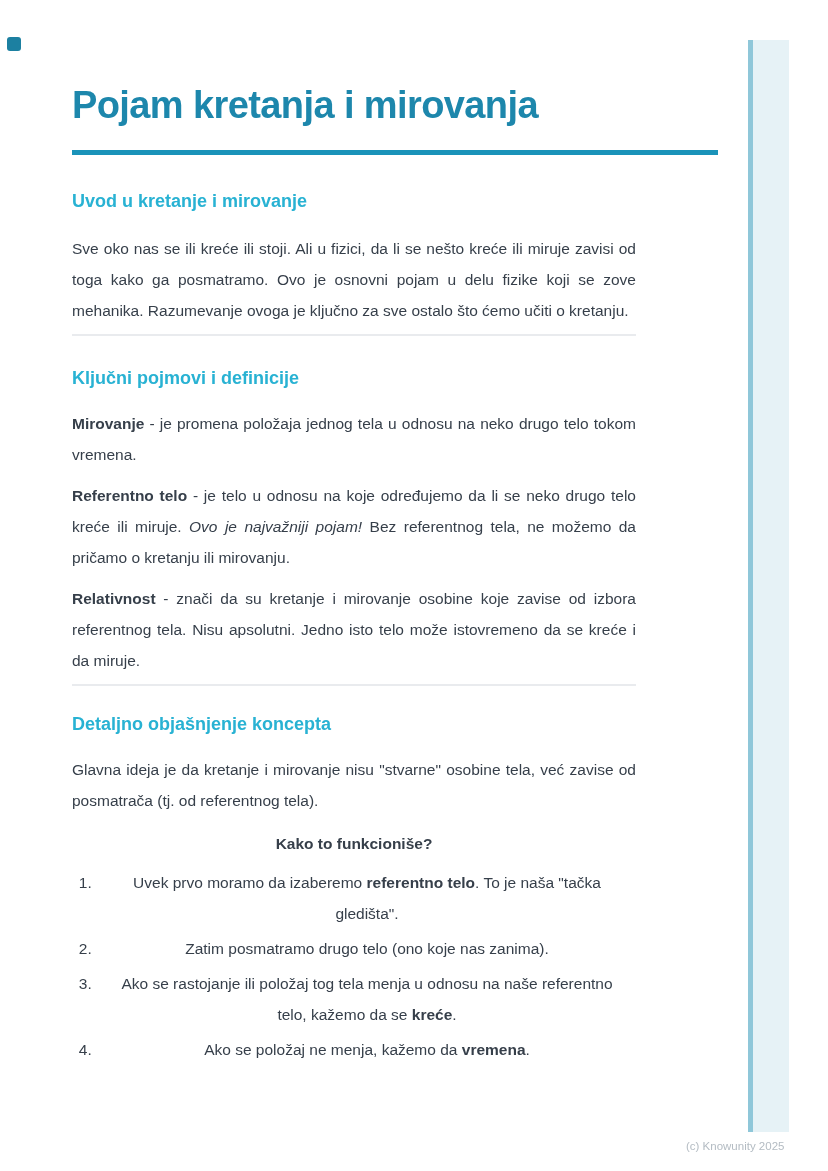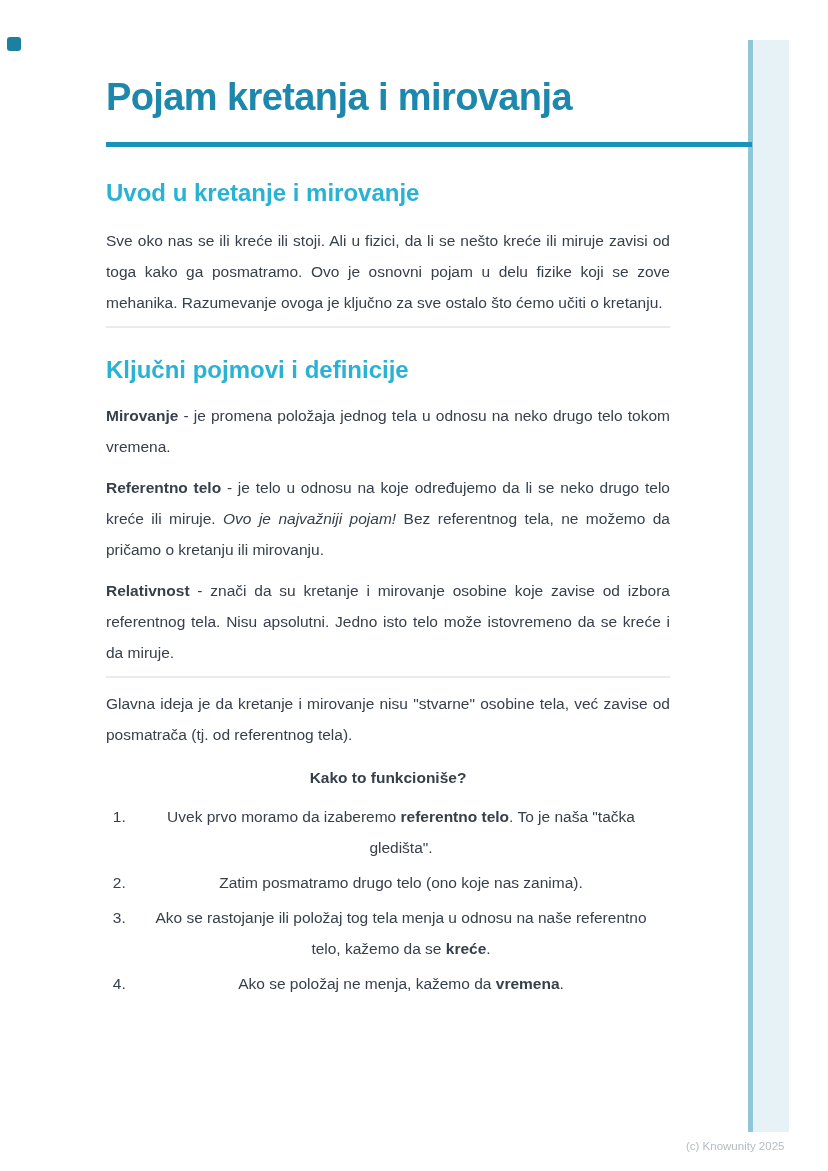--- a/index.html
+++ b/index.html
@@ -28,41 +28,40 @@
     top: 40px;
     width: 41px;
     height: 1092px;
     background: #e6f2f6;
     border-left: 5px solid #8fc7d9;
     z-index: 1;
   }
   .content {
     position: absolute;
     left: 72px;
-    top: 4px;
+    top: 12px;
     width: 564px;
     z-index: 2;
-    margin-left: 34px;
   }
   h1.doc-title {
     margin: 70px 0 0;
     font-size: 38px;
     line-height: 46px;
     font-weight: bold;
     letter-spacing: -0.6px;
     color: #1d87ac;
   }
   .title-rule {
     margin-top: 22px;
     width: 646px;
     height: 5px;
     background: #1a93b9;
   }
   h2.sec-heading {
-    font-size: 24px;
+    font-size: 18px;
     line-height: 28px;
     font-weight: bold;
     color: #28b2d3;
     margin: 28px 0 0;
   }
   h2.sec-heading.first { margin-top: 32px; }
   h2.sec-heading.third { margin-top: 24px; }
   p.body {
     margin: 10px 0 0;
     font-size: 15.5px;
@@ -117,20 +116,21 @@
 
     <hr class="divider">
 
     <h2 class="sec-heading">Ključni pojmovi i definicije</h2>
     <p class="body"><b>Mirovanje</b><span> - je promena položaja jednog tela u odnosu na neko drugo telo tokom vremena.</span></p>
     <p class="body"><b>Referentno telo</b><span> - je telo u odnosu na koje određujemo da li se neko drugo telo kreće ili miruje. </span><i>Ovo je najvažniji pojam!</i><span> Bez referentnog tela, ne možemo da pričamo o kretanju ili mirovanju.</span></p>
     <p class="body"><b>Relativnost</b><span> - znači da su kretanje i mirovanje osobine koje zavise od izbora referentnog tela. Nisu apsolutni. Jedno isto telo može istovremeno da se kreće i da miruje.</span></p>
 
     <hr class="divider">
 
+    <h2 class="sec-heading third">Detaljno objašnjenje koncepta</h2>
     <p class="body"><span>Glavna ideja je da kretanje i mirovanje nisu "stvarne" osobine tela, već zavise od posmatrača (tj. od referentnog tela).</span></p>
     <p class="body sub"><b>Kako to funkcioniše?</b></p>
 
     <ol class="steps">
       <li><span>Uvek prvo moramo da izaberemo </span><b>referentno telo</b><span>. To je naša "tačka</span><br><span>gledišta".</span></li>
       <li><span>Zatim posmatramo drugo telo (ono koje nas zanima).</span></li>
       <li><span>Ako se rastojanje ili položaj tog tela menja u odnosu na naše referentno</span><br><span>telo, kažemo da se </span><b>kreće</b><span>.</span></li>
       <li><span>Ako se položaj ne menja, kažemo da </span><b>vremena</b><span>.</span></li>
     </ol>
 

